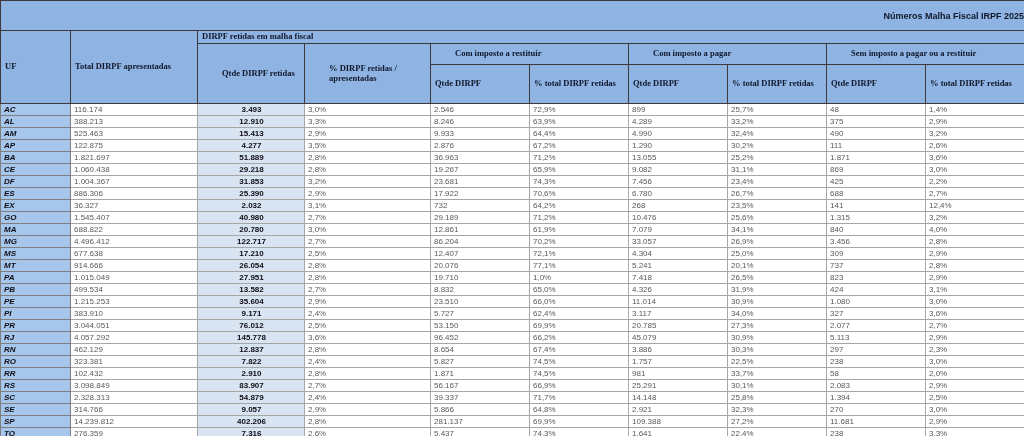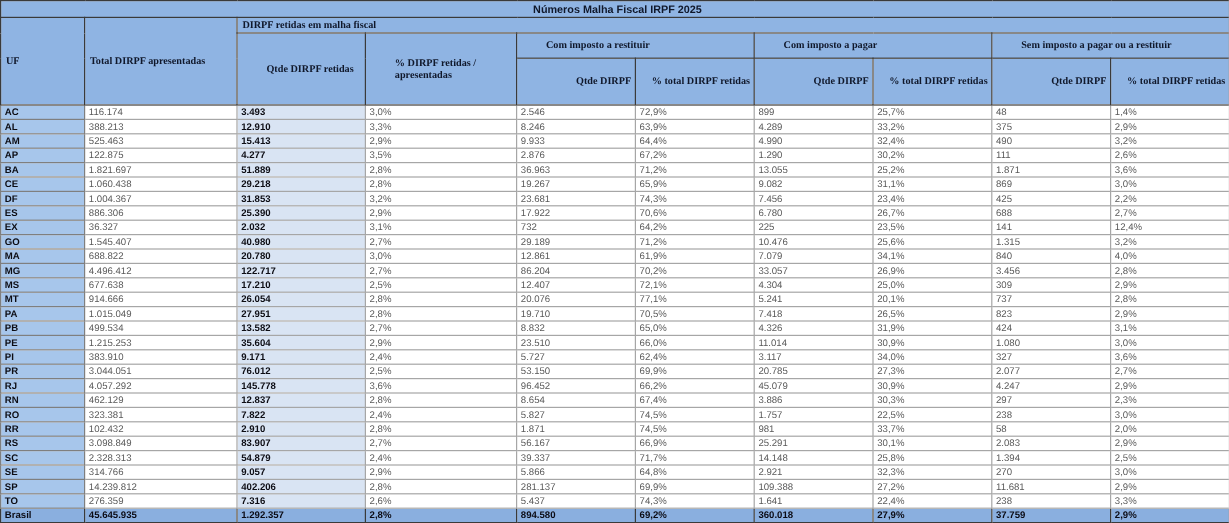--- a/index.html
+++ b/index.html
@@ -12,48 +12,49 @@
     --grid:#A6A6A6;
     --dark:#3A3A3A;
   }
   html,body{margin:0;padding:0;background:#fff;}
   body{width:1024px;height:436px;overflow:hidden;font-family:"Liberation Sans",sans-serif;}
   table{border-collapse:collapse;table-layout:fixed;width:1024px;}
   th,td{overflow:hidden;white-space:nowrap;box-sizing:border-box;}
 
   
   tr.title-row th{
-    height:14px;background:var(--header-bg);color:var(--header-text);
-    font-size:9px;font-weight:bold;text-align:center;padding:0 0 0 4px;
+    height:30px;background:var(--header-bg);color:var(--header-text);
+    font-size:9px;font-weight:bold;text-align:right;padding:0 0 0 4px;
     border:1px solid var(--dark);vertical-align:middle;
   }
   
   th.h{
     background:var(--header-bg);color:var(--header-text);
     font-size:8.5px;font-weight:bold;text-align:left;padding:0 3px 0 4px;
     border:1px solid var(--dark);vertical-align:middle;line-height:1.15;
     white-space:normal;
     font-family:Liberation Serif, serif;
   }
   tr.group1 th{height:13px;}
   tr.group2 th{height:21px;padding-left:24px;}
-  tr.sub th{height:39px;text-align:right;}
+  tr.sub th{height:39px;}
 
   
   tbody td{
     height:12px;font-size:8px;color:var(--data-text);
     border:1px solid var(--grid);padding:0 2px 0 3px;vertical-align:middle;
     background:#fff;
   }
   tbody td.col-uf{
     background:var(--uf-bg);color:#0d0d14;font-weight:bold;
     border-color:#7f7f7f;
+    font-style:italic;
   }
   tbody td.col-retidas{
-    background:var(--retidas-bg);color:#0d0d14;font-weight:bold;
+    background:var(--retidas-bg);color:#0d0d14;font-weight:bold;text-align:center;
   }
   tbody tr.total td{
     background:var(--total-bg);color:#0b0b14;font-weight:bold;
     border-color:var(--dark);
   }
 </style>
 </head>
 <body>
 
 <table>
@@ -191,21 +192,21 @@
         <td class="col-num">688</td>
         <td class="col-num">2,7%</td>
       </tr>
       <tr>
         <td class="col-uf">EX</td>
         <td class="col-num">36.327</td>
         <td class="col-retidas">2.032</td>
         <td class="col-num">3,1%</td>
         <td class="col-num">732</td>
         <td class="col-num">64,2%</td>
-        <td class="col-num">225</td>
+        <td class="col-num">268</td>
         <td class="col-num">23,5%</td>
         <td class="col-num">141</td>
         <td class="col-num">12,4%</td>
       </tr>
       <tr>
         <td class="col-uf">GO</td>
         <td class="col-num">1.545.407</td>
         <td class="col-retidas">40.980</td>
         <td class="col-num">2,7%</td>
         <td class="col-num">29.189</td>
@@ -262,21 +263,21 @@
         <td class="col-num">20,1%</td>
         <td class="col-num">737</td>
         <td class="col-num">2,8%</td>
       </tr>
       <tr>
         <td class="col-uf">PA</td>
         <td class="col-num">1.015.049</td>
         <td class="col-retidas">27.951</td>
         <td class="col-num">2,8%</td>
         <td class="col-num">19.710</td>
-        <td class="col-num">70,5%</td>
+        <td class="col-num">1,0%</td>
         <td class="col-num">7.418</td>
         <td class="col-num">26,5%</td>
         <td class="col-num">823</td>
         <td class="col-num">2,9%</td>
       </tr>
       <tr>
         <td class="col-uf">PB</td>
         <td class="col-num">499.534</td>
         <td class="col-retidas">13.582</td>
         <td class="col-num">2,7%</td>
@@ -325,21 +326,21 @@
       </tr>
       <tr>
         <td class="col-uf">RJ</td>
         <td class="col-num">4.057.292</td>
         <td class="col-retidas">145.778</td>
         <td class="col-num">3,6%</td>
         <td class="col-num">96.452</td>
         <td class="col-num">66,2%</td>
         <td class="col-num">45.079</td>
         <td class="col-num">30,9%</td>
-        <td class="col-num">4.247</td>
+        <td class="col-num">5.113</td>
         <td class="col-num">2,9%</td>
       </tr>
       <tr>
         <td class="col-uf">RN</td>
         <td class="col-num">462.129</td>
         <td class="col-retidas">12.837</td>
         <td class="col-num">2,8%</td>
         <td class="col-num">8.654</td>
         <td class="col-num">67,4%</td>
         <td class="col-num">3.886</td>

